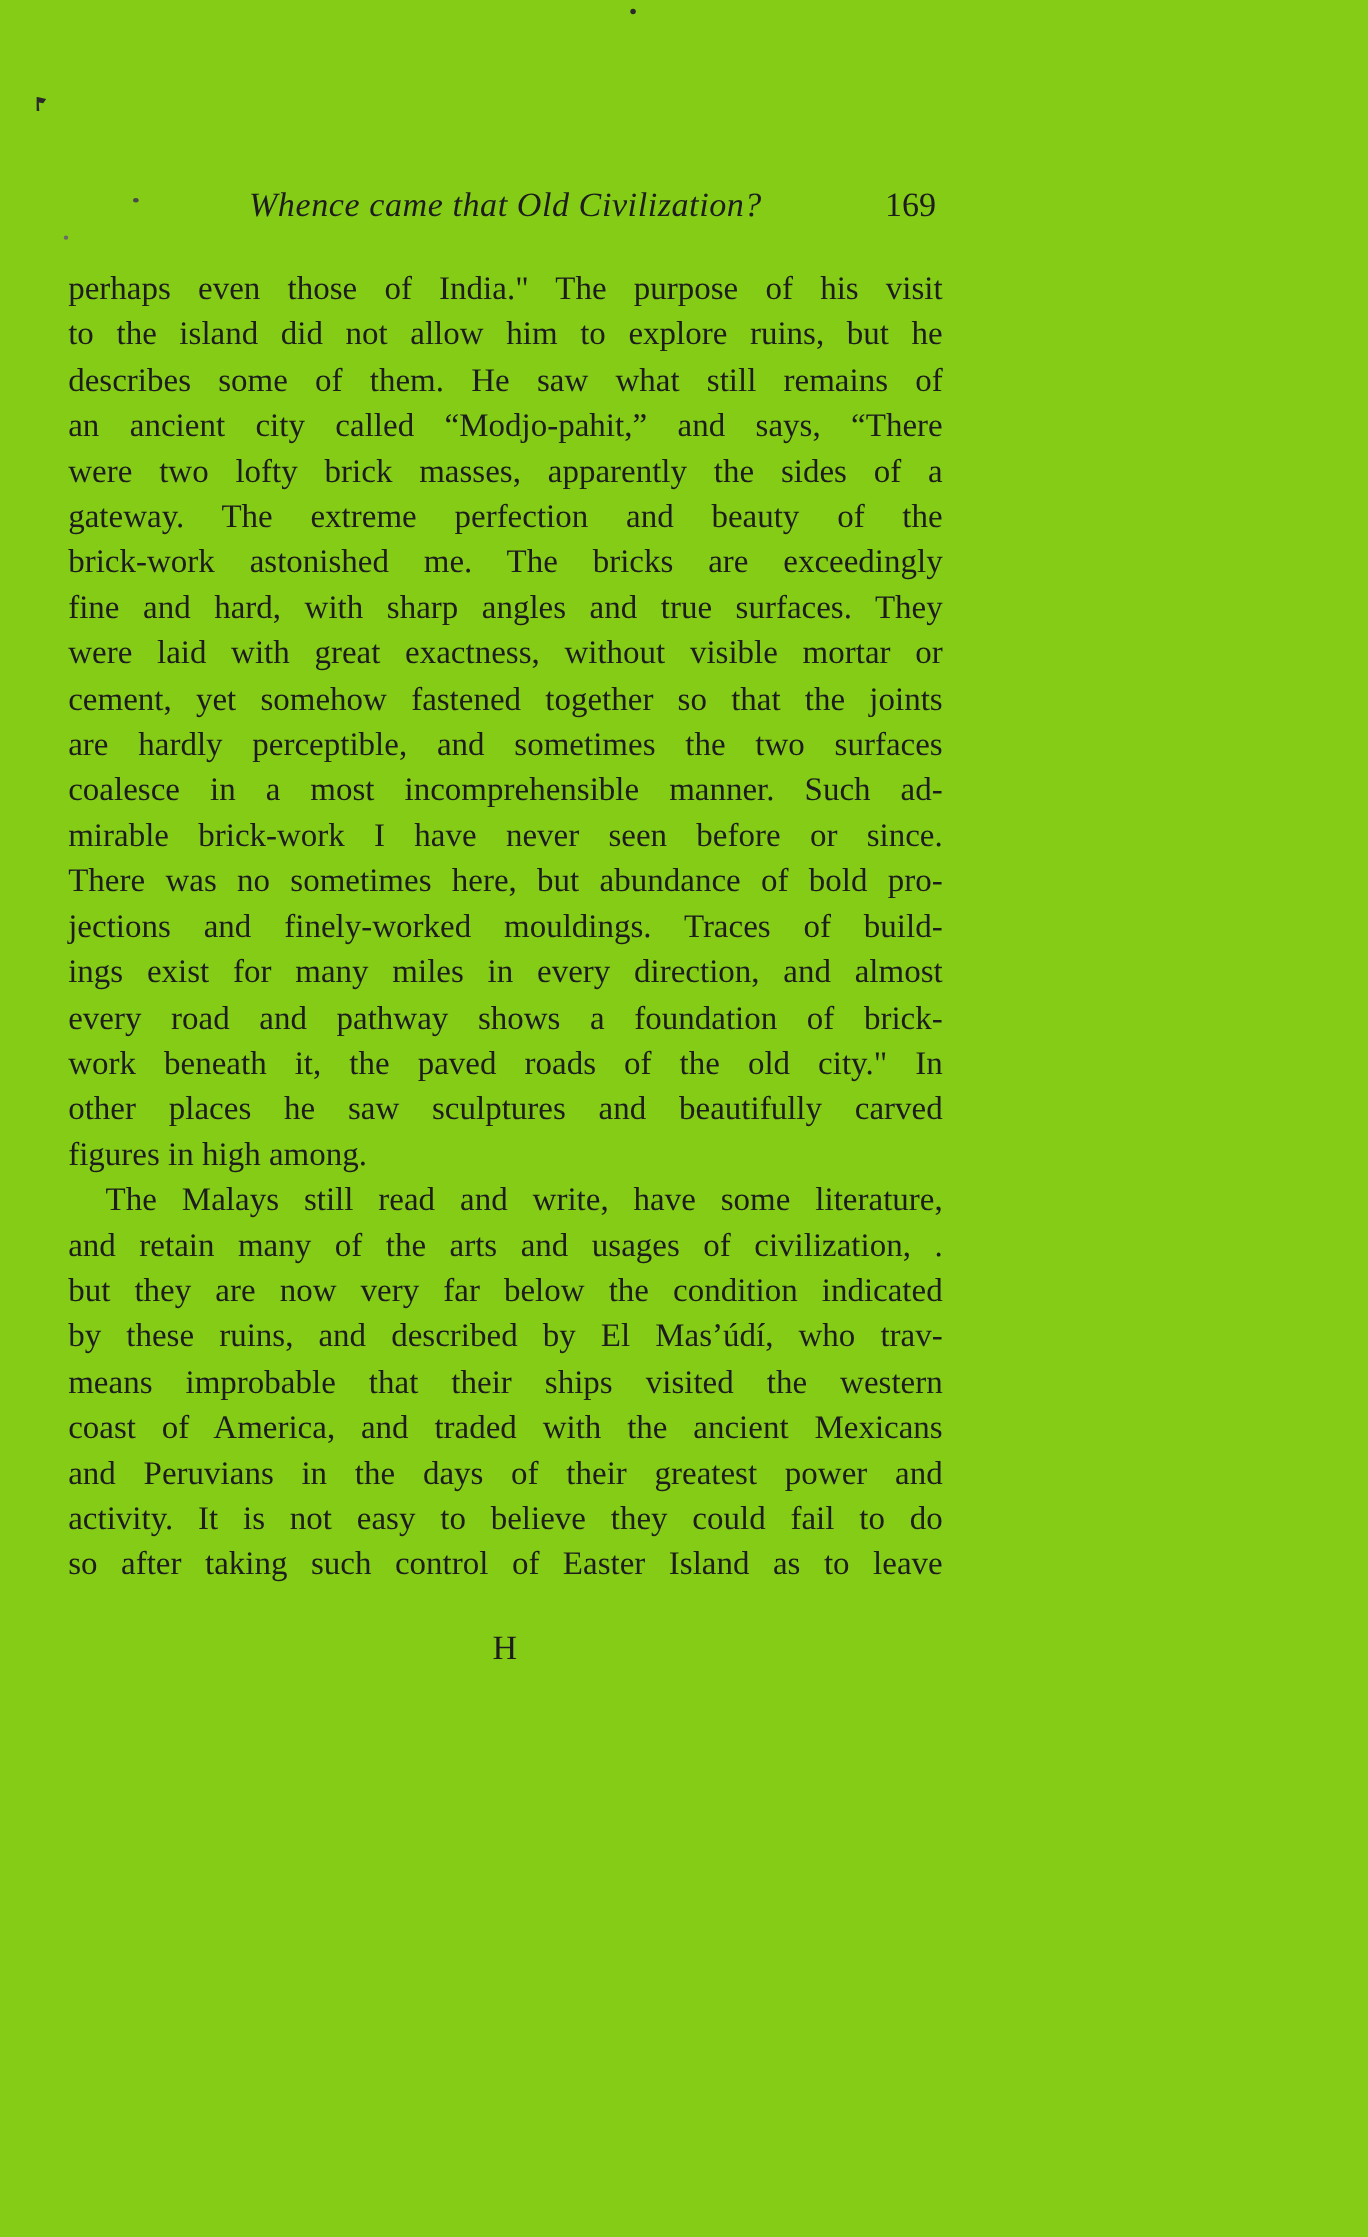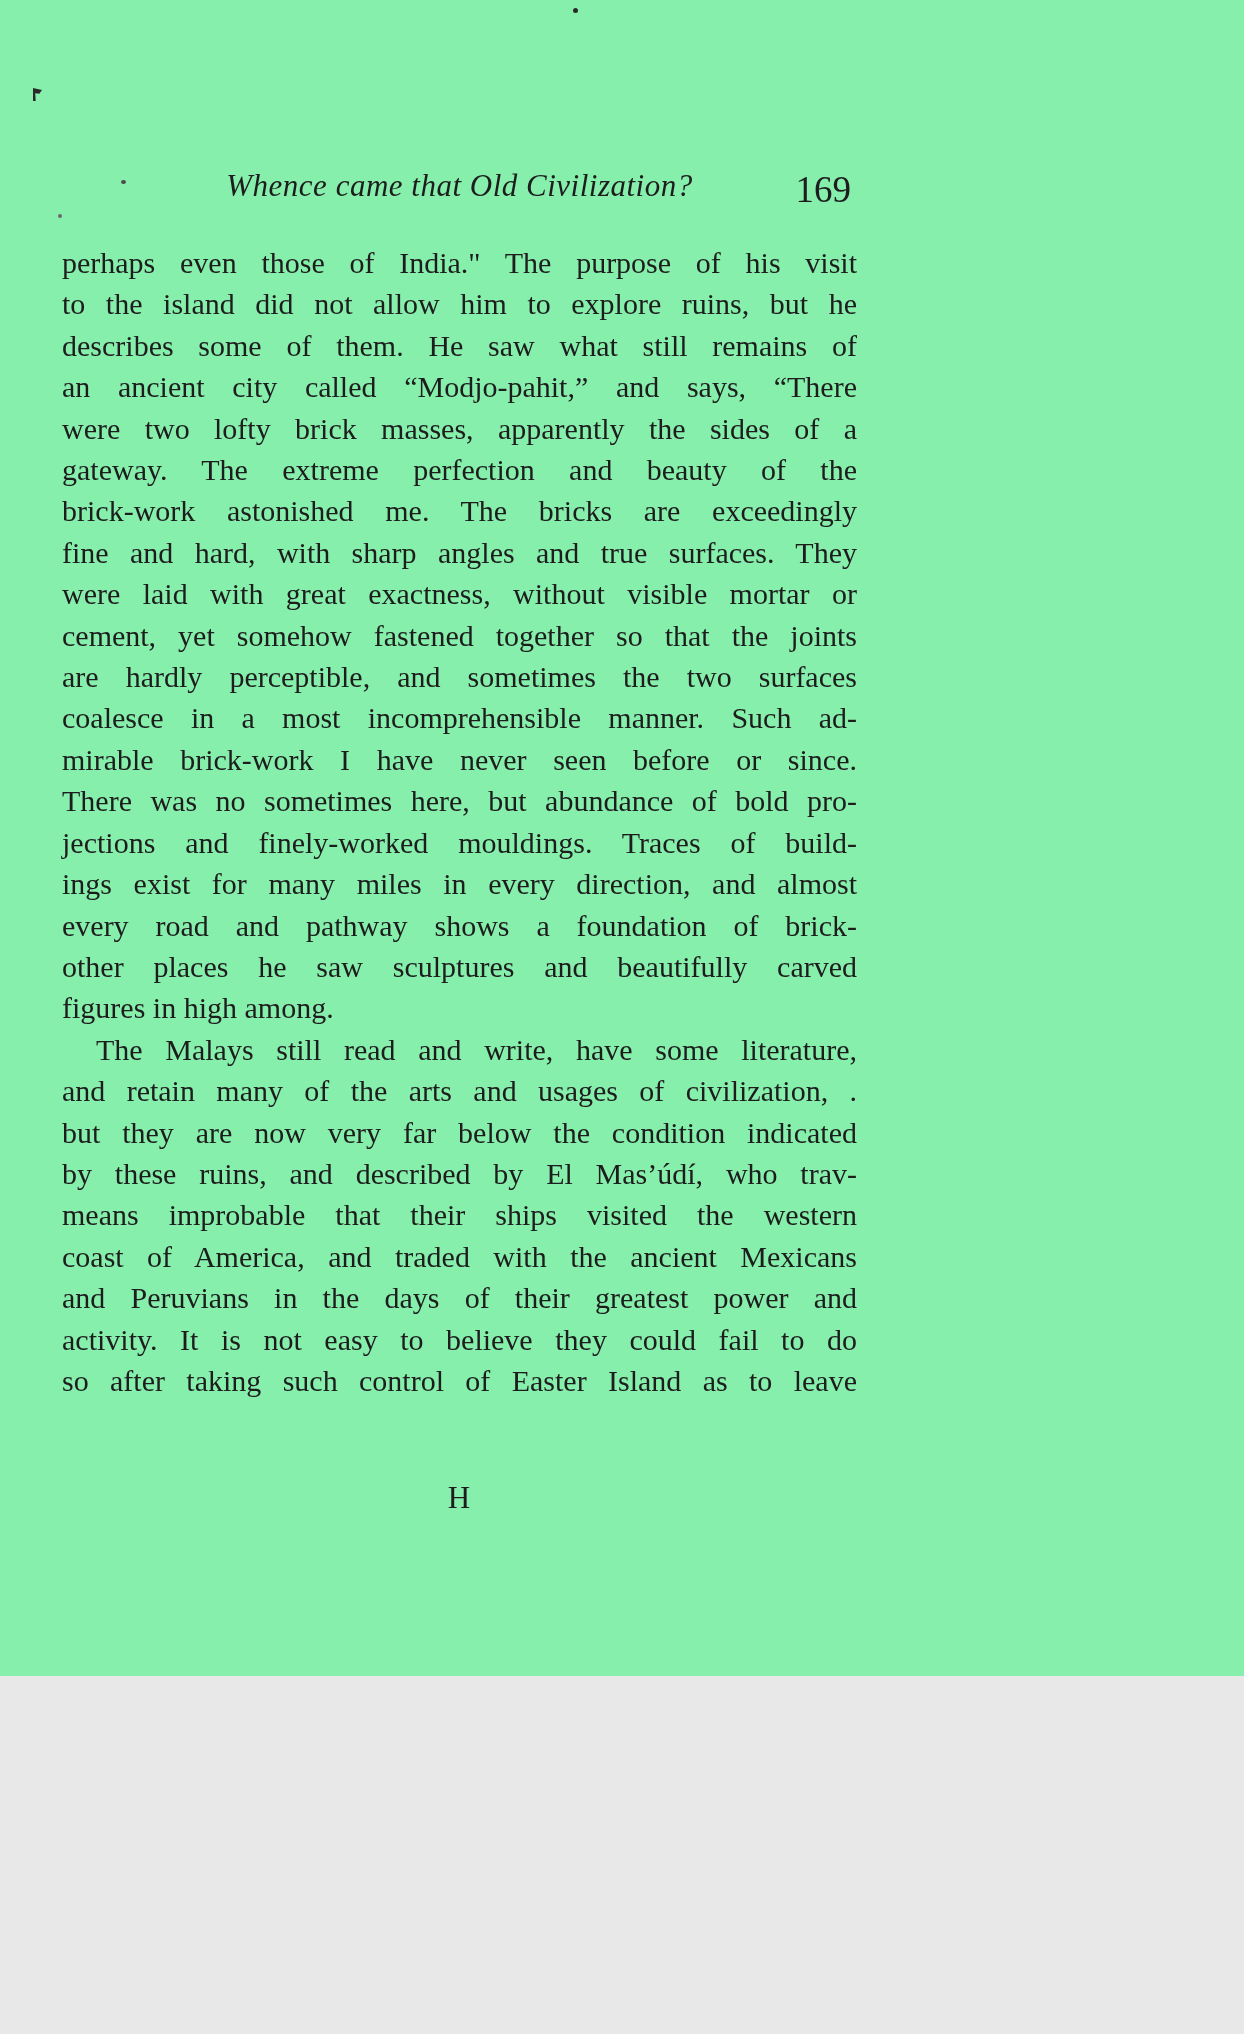--- a/index.html
+++ b/index.html
@@ -3,23 +3,23 @@
 <meta charset="utf-8">
 <style>
   html, body {
     margin: 0;
     padding: 0;
     background: #e8e8e8;
   }
   .page {
     position: relative;
     width: 1244px;
-    height: 1676px;
+    height: 2034px;
     margin: 0 auto;
-    background: #86efac;
+    background: #84cc16;
     overflow: hidden;
     font-family: "Liberation Serif", serif;
     color: #1d1d1d;
   }
   .running-header {
     position: absolute;
     top: 168px;
     left: 62px;
     width: 795px;
     height: 44px;
@@ -29,21 +29,21 @@
     display: block;
     text-align: center;
     font-style: italic;
     letter-spacing: 0.5px;
   }
   .page-number {
     position: absolute;
     right: 6px;
     top: 0;
     font-style: normal;
-    font-size: 37px;
+    font-size: 31px;
   }
   .body-text {
     position: absolute;
     top: 242px;
     left: 62px;
     width: 795px;
     font-size: 30px;
     line-height: 41.4px;
   }
   .line {
@@ -129,20 +129,21 @@
     <div class="line">fine and hard, with sharp angles and true surfaces.  They</div>
     <div class="line">were laid with great exactness, without visible mortar or</div>
     <div class="line">cement, yet somehow fastened together so that the joints</div>
     <div class="line">are hardly perceptible, and sometimes the two surfaces</div>
     <div class="line">coalesce in a most incomprehensible manner.  Such ad-</div>
     <div class="line">mirable brick-work I have never seen before or since.</div>
     <div class="line">There was no sometimes here, but abundance of bold pro-</div>
     <div class="line">jections and finely-worked mouldings.  Traces of build-</div>
     <div class="line">ings exist for many miles in every direction, and almost</div>
     <div class="line">every road and pathway shows a foundation of brick-</div>
+    <div class="line">work beneath it, the paved roads of the old city."  In</div>
     <div class="line">other places he saw sculptures and beautifully carved</div>
     <div class="line para-end">figures in high among.</div>
     <div class="line indent">The Malays still read and write, have some literature,</div>
     <div class="line">and retain many of the arts and usages of civilization, .</div>
     <div class="line">but they are now very far below the condition indicated</div>
     <div class="line">by these ruins, and described by El Mas’údí, who trav-</div>
     <div class="line">means improbable that their ships visited the western</div>
     <div class="line">coast of America, and traded with the ancient Mexicans</div>
     <div class="line">and Peruvians in the days of their greatest power and</div>
     <div class="line">activity.  It is not easy to believe they could fail to do</div>

